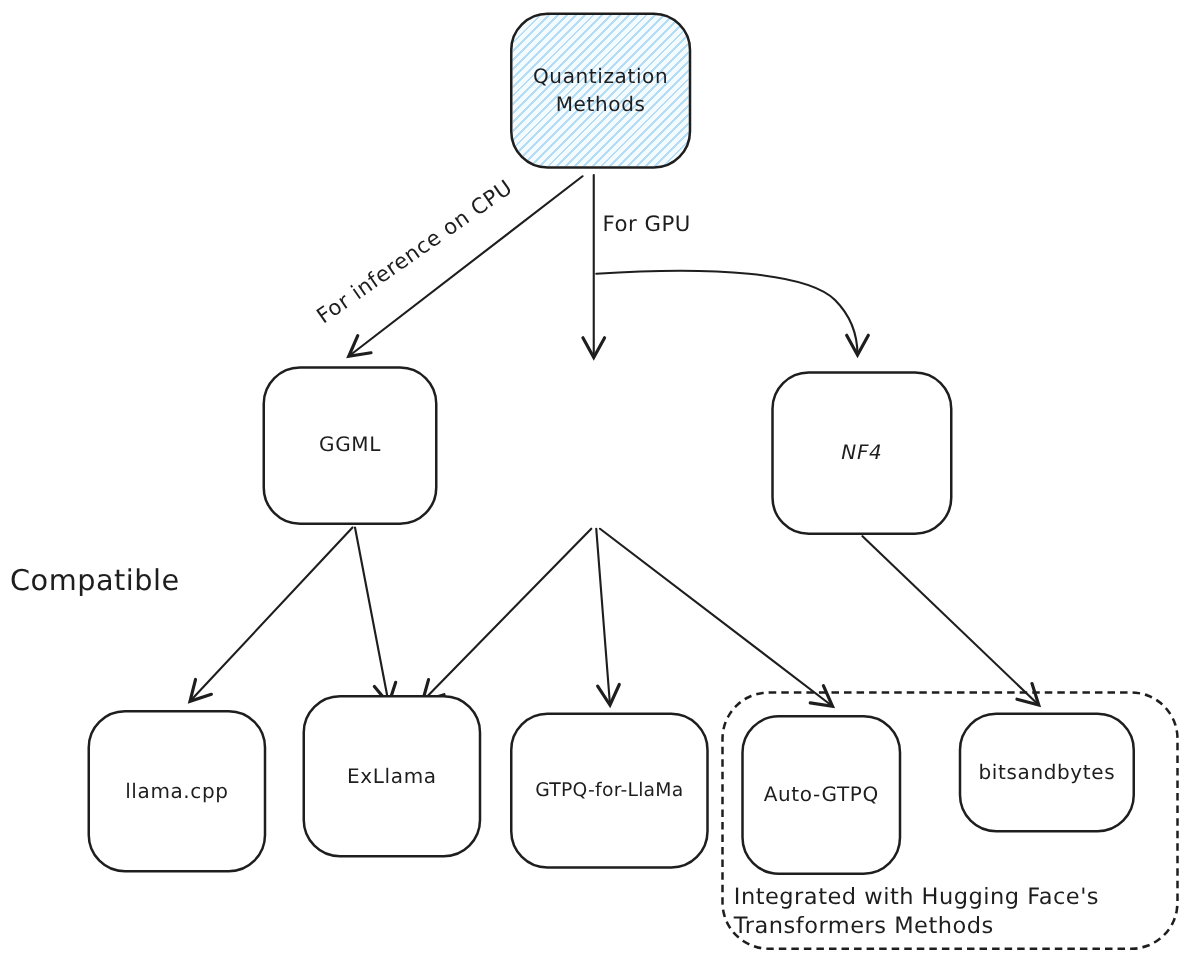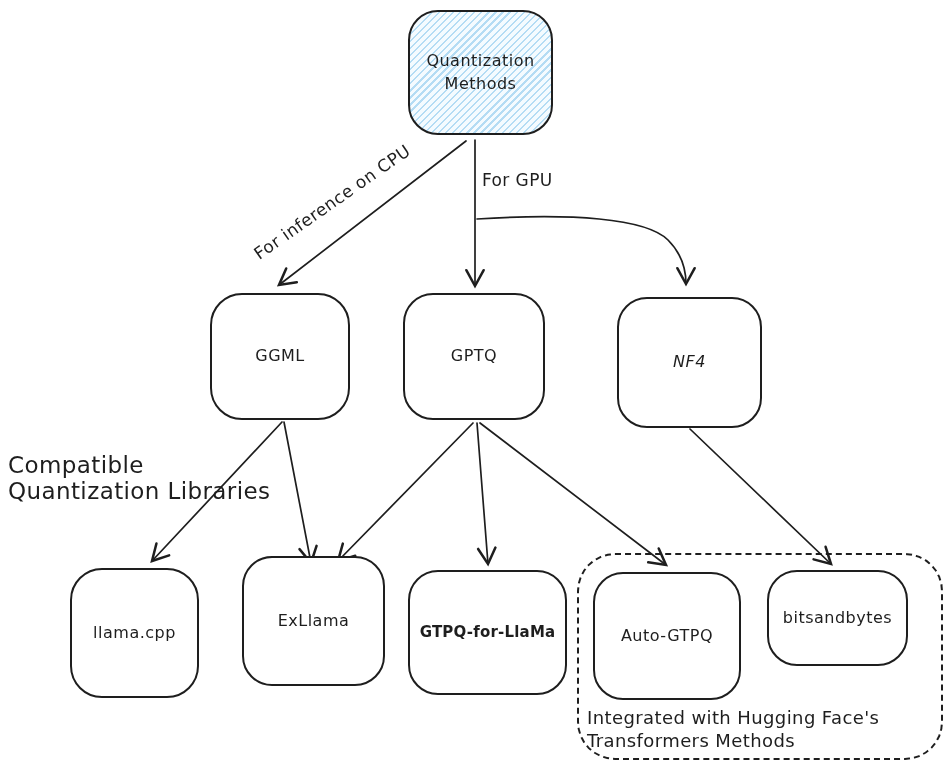--- a/index.html
+++ b/index.html
@@ -32,21 +32,21 @@
     z-index: 3;
     padding: 0;
   }
   .node.hatched {
     background:
       repeating-linear-gradient(135deg,
         #b4dcf4 0px, #b4dcf4 1.6px,
         #f4fbff 1.6px, #f4fbff 5px);
   }
   .node.italic { font-style: italic; }
-  .node.tight { font-size: 15px; letter-spacing: 0.2px; white-space: nowrap; font-weight: bold; }
+  .node.tight { font-size: 15px; letter-spacing: 0.2px; white-space: nowrap; }
   #edges {
     position: absolute;
     left: 0; top: 0;
     width: 950px; height: 768px;
     z-index: 2;
   }
   .edge-label {
     position: absolute;
     font-size: 17px;
     letter-spacing: 0.4px;
@@ -118,43 +118,41 @@
       <path d="M284,422 L311,563" marker-end="url(#arrow)"></path>
       <path d="M473,423 L338,561" marker-end="url(#arrow)"></path>
       <path d="M477,423 L488,564" marker-end="url(#arrow)"></path>
       <path d="M480,423 L666,565" marker-end="url(#arrow)"></path>
       <path d="M690,429 L831,564" marker-end="url(#arrow)"></path>
     </g>
   </svg>
 
   <div class="node hatched" style="left:408px; top:10px; width:145px; height:125px;">Quantization Methods</div>
 
-  <div class="node" style="left:210px; top:293px; width:140px; height:127px;border-radius:32px;">GGML</div>
+  <div class="node" style="left:210px; top:293px; width:140px; height:127px;">GGML</div>
 
-  <div class="node" style="left:403px; top:293px; width:142px; height:127px;">GPTQ</div>
 
   <div class="node italic" style="left:617px; top:297px; width:145px; height:131px;">NF4</div>
 
-  <div class="node" style="left:70px; top:568px; width:129px; height:130px;border-radius:32px;">llama.cpp</div>
+  <div class="node" style="left:70px; top:568px; width:143px; height:130px;">llama.cpp</div>
 
   <div class="node" style="left:242px; top:556px; width:143px; height:130px;">ExLlama</div>
 
   <div class="node tight" style="left:408px; top:570px; width:159px; height:125px;">GTPQ-for-LlaMa</div>
 
-  <div class="node" style="left:593px; top:572px; width:148px; height:128px;">Auto-GTPQ</div>
+  <div class="node" style="left:593px; top:572px; width:128px; height:128px;">Auto-GTPQ</div>
 
   <div class="node" style="left:767px; top:570px; width:141px; height:96px;">bitsandbytes</div>
 
   <div class="edge-label" id="label-cpu">For inference on CPU</div>
 
   <div class="edge-label" id="label-gpu">For GPU</div>
 
   <div class="annotation" id="annotation-compatible">
     <div>Compatible</div>
-    <div>Quantization Libraries</div>
   </div>
 
   <div class="annotation" id="annotation-integrated">
     <div>Integrated with Hugging Face's</div>
     <div>Transformers Methods</div>
   </div>
 
 </div>
 
 </body></html>

